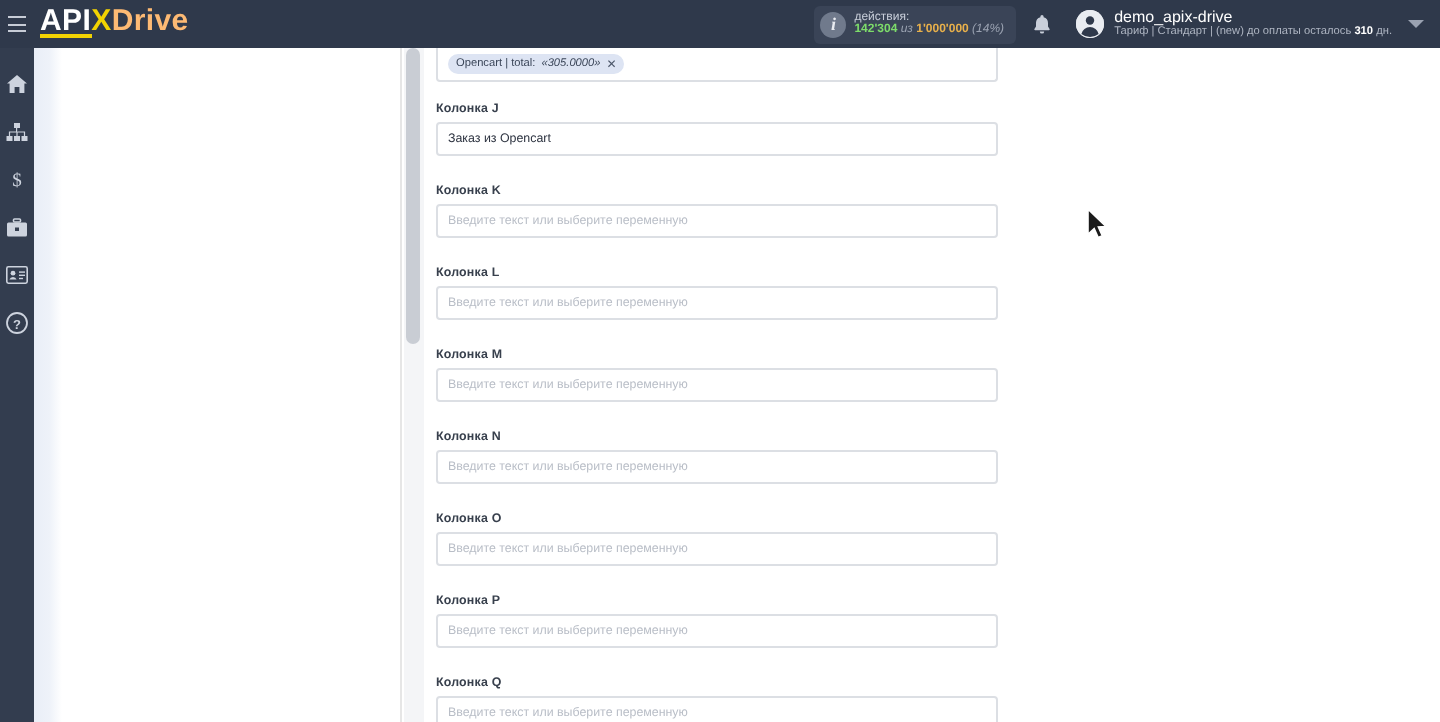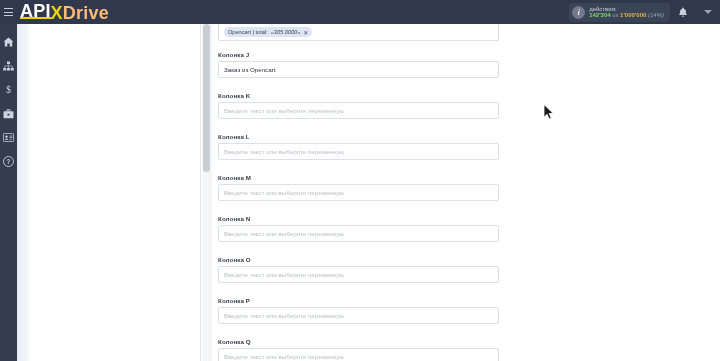--- a/index.html
+++ b/index.html
@@ -20,22 +20,22 @@
   }
   .burger {
     width: 17px; height: 24px;
     display: flex; flex-direction: column;
     align-items: center; justify-content: center;
     gap: 2.5px; cursor: pointer;
   }
   .burger i { display:block; width: 9px; height: 1px; background: #c7ccd6; }
 
   .brand {
-    font-size: 18px; font-weight: bold; letter-spacing: .2px;
-    color: #ffffff; display: flex; align-items: flex-end; margin-left: 3px;
+    font-size: 15px; font-weight: bold; letter-spacing: .2px;
+    color: #ffffff; display: flex; align-items: flex-start; margin-left: 3px;
   }
   .brand .api { color: #ffffff; border-bottom: 2px solid #f2d302; line-height: 12px; }
   .brand .x   { color: #f2d302; padding: 0 0px; line-height: 12px;}
   .brand .drive { color: #fdba74; line-height: 12px; }
 
   .topbar-right {
     margin-left: auto; display: flex; align-items: center; height: 24px;
   }
 
   .actions-chip {
@@ -210,20 +210,35 @@
       </span>
     </div>
 
     <div class="bell">
       <svg width="10" height="11" viewBox="0 0 20 22">
         <path d="M10 1a1.6 1.6 0 0 1 1.6 1.6v.7a6 6 0 0 1 4.4 5.8v3.3l1.6 2.6a.8.8 0 0 1-.7 1.2H3.1a.8.8 0 0 1-.7-1.2L4 12.4V9.1a6 6 0 0 1 4.4-5.8v-.7A1.6 1.6 0 0 1 10 1z" fill="#c9cfda"></path>
         <path d="M7.8 17.4h4.4a2.2 2.2 0 0 1-4.4 0z" fill="#c9cfda"></path>
       </svg>
     </div>
 
+    <div class="user-block">
+      <span class="avatar">
+        <svg width="14" height="14" viewBox="0 0 24 24">
+          <circle cx="12" cy="12" r="12" fill="#e9ecf1"></circle>
+          <circle cx="12" cy="9" r="3.6" fill="#2f394b"></circle>
+          <path d="M4.6 20.5a7.6 7.6 0 0 1 14.8 0 12 12 0 0 1-14.8 0z" fill="#2f394b"></path>
+        </svg>
+      </span>
+      <span class="user-text">
+        <span class="user-name">demo_apix-drive</span>
+        <span class="user-plan">
+          <span>Тариф | Стандарт | (new) до оплаты осталось </span><b>310</b><span> дн.</span>
+        </span>
+      </span>
+    </div>
 
     <div class="caret"></div>
   </div>
 </div>
 
 <div class="rail">
   <div class="rail-item">
     <svg width="11" height="10" viewBox="0 0 22 20">
       <path d="M11 1 1 9.5h2.6V19h5V13h4.8v6h5V9.5H21z" fill="#cdd3de"></path>
     </svg>

